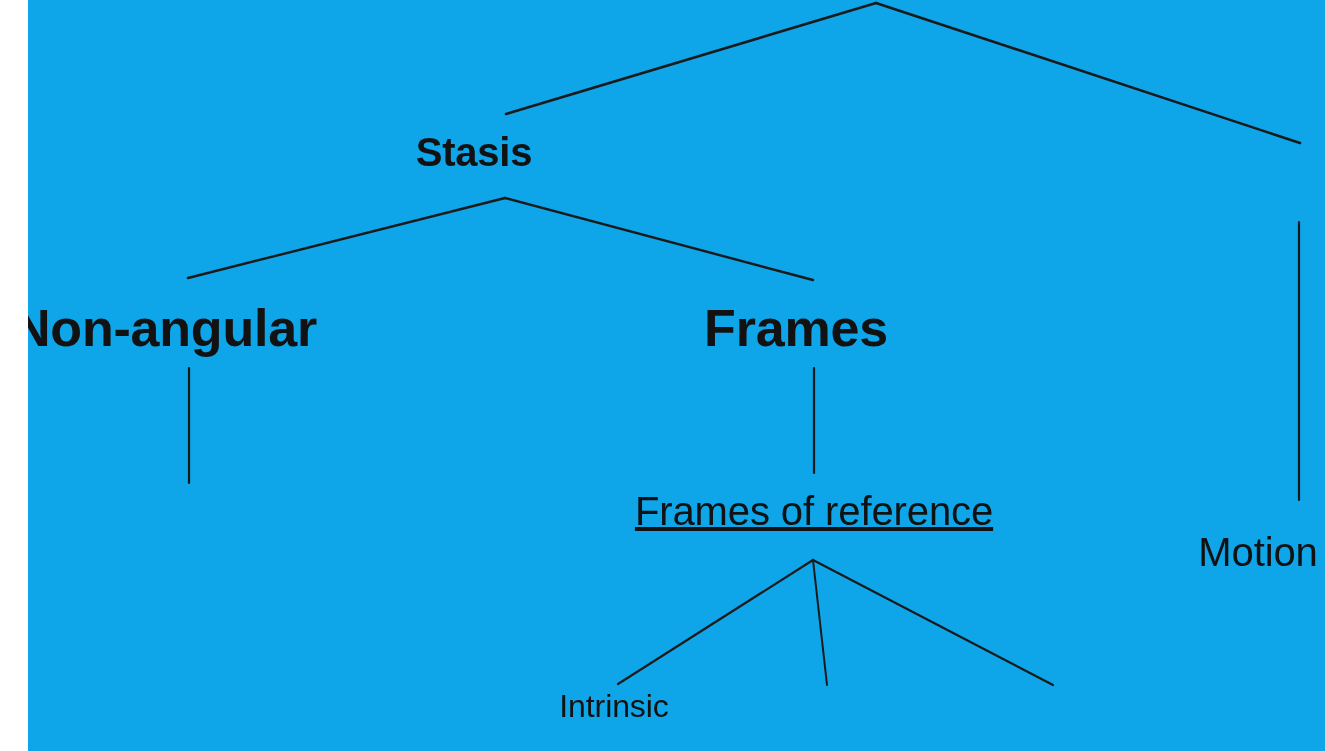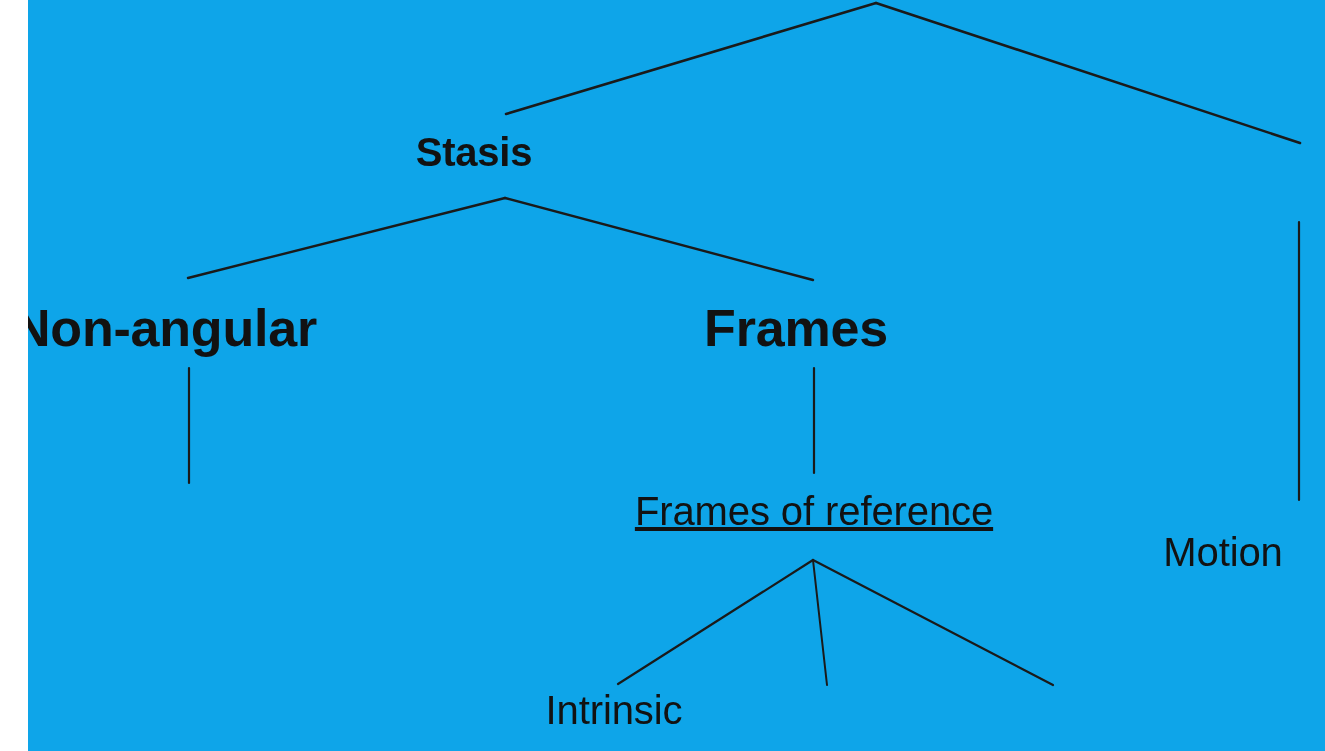--- a/index.html
+++ b/index.html
@@ -41,21 +41,21 @@
     font-size: 52px;
     letter-spacing: -0.2px;
   }
   .level-3 {           
     font-weight: normal;
     font-size: 40px;
     letter-spacing: -0.1px;
   }
   .level-4 {           
     font-weight: normal;
-    font-size: 40px;
+    font-size: 32px;
     letter-spacing: -0.1px;
   }
 </style>
 </head>
 <body>
 
 <div id="diagram-root" style="background: #0ea5e9; margin-left: 28px;">
 
   <svg id="edge-layer" viewBox="0 0 1325 751">
     <g id="edges-group">
@@ -75,19 +75,19 @@
   <div class="node-label level-1" style="left: 446px; top: 132px; color: rgb(18, 18, 18);">Stasis</div>
 
 
   <div class="node-label level-2" style="left: 137px; top: 302px; color: rgb(18, 18, 18);">Non-angular</div>
 
   <div class="node-label level-2" style="left: 768px; top: 302px; color: rgb(18, 18, 18);">Frames</div>
 
 
   <div class="node-label level-3" style="left: 786px; top: 491px; color: rgb(18, 18, 18); text-decoration: underline;">Frames of reference</div>
 
-  <div class="node-label level-3" style="left: 1195px; top: 532px; color: rgb(18, 18, 18);">Motion</div>
+  <div class="node-label level-3" style="left: 1230px; top: 532px; color: rgb(18, 18, 18);">Motion</div>
 
   <div class="node-label level-4" style="left: 586px; top: 690px; color: rgb(18, 18, 18);">Intrinsic</div>
 
 
 
 </div>
 
 </body></html>

